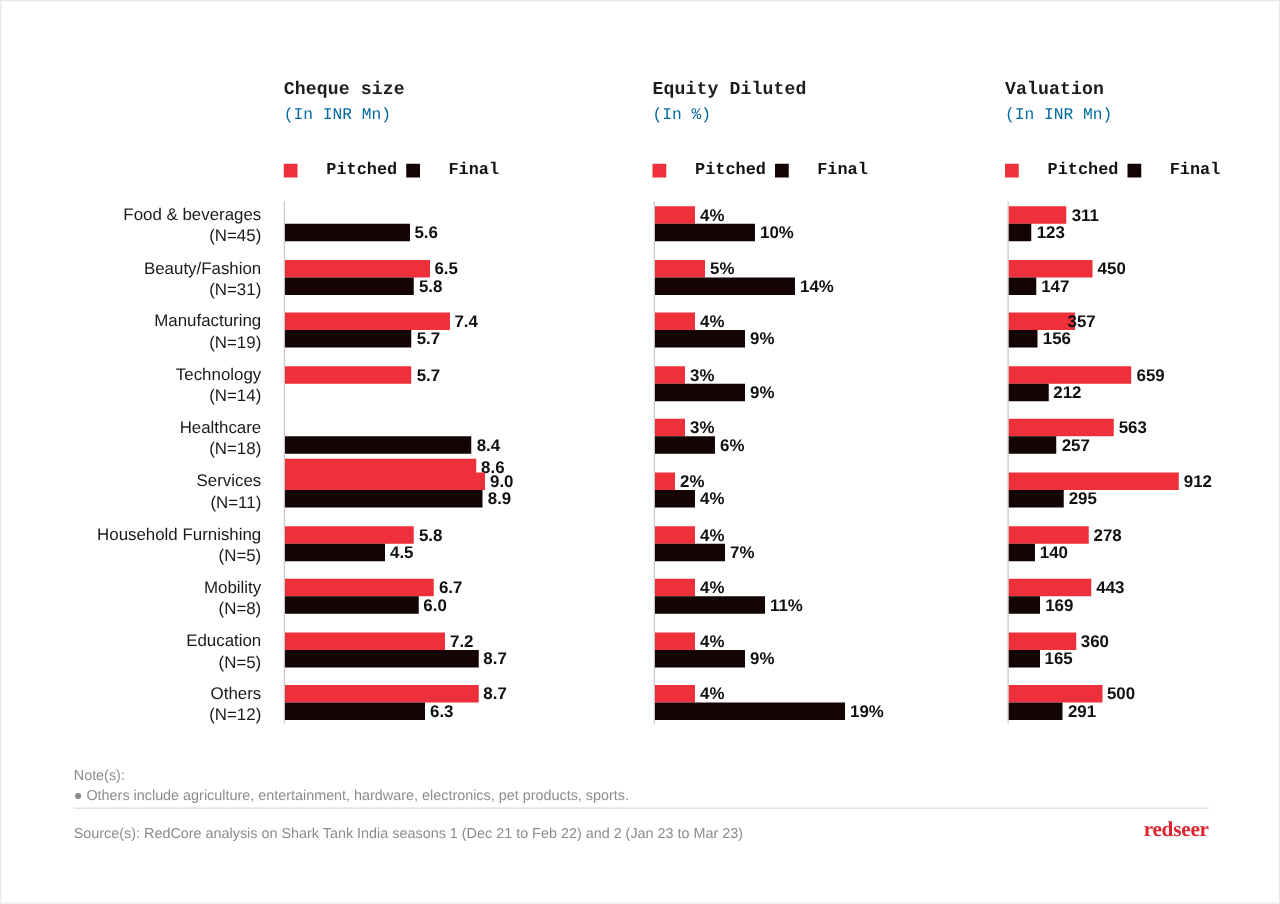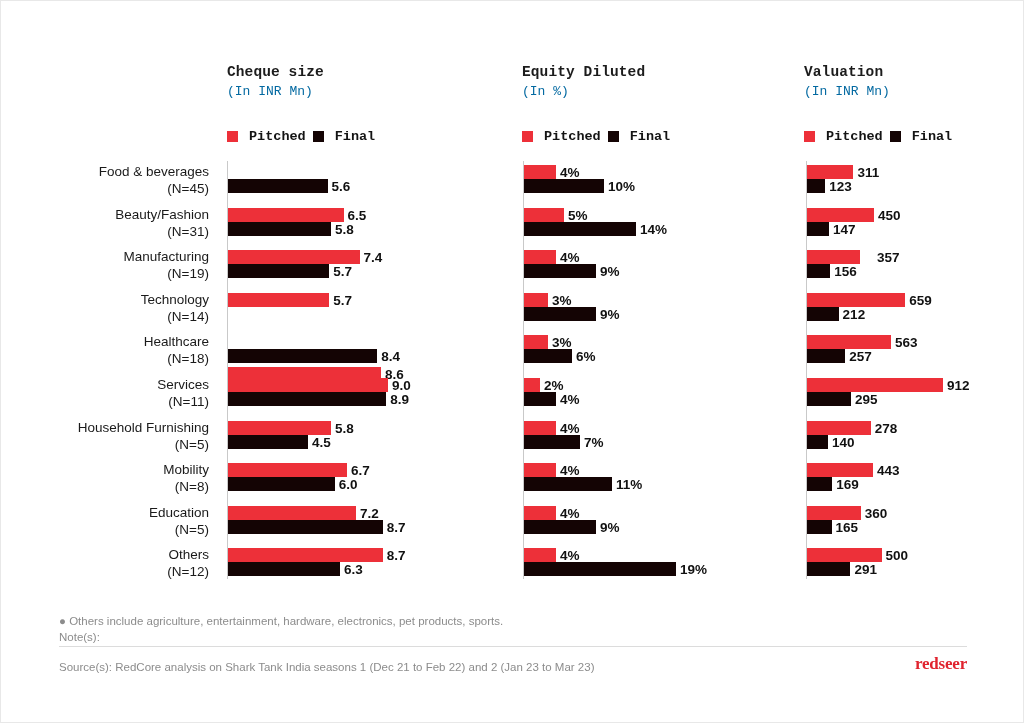--- a/index.html
+++ b/index.html
@@ -54,21 +54,21 @@
     position: absolute;
     top: 66px;
     display: flex;
     align-items: center;
     gap: 7px;
     white-space: nowrap;
   }
   .legend-item {
     display: inline-flex;
     align-items: center;
-    gap: 11px;
+    gap: 23px;
   }
   .swatch {
     width: 11px;
     height: 11px;
     display: inline-block;
   }
   .swatch.red  { background: #ED3039; }
   .swatch.dark { background: #140404; }
   .legend-label {
     font-size: 13.5px;
@@ -451,21 +451,21 @@
         <div class="bar-row" style="top: 46.6px; width: 100%;">
           <div class="bar red" style="width: 67.1053px;"></div>
           <div class="bar-val" style="left: 67.1053px;">450</div>
         </div>
         <div class="bar-row" style="top: 60.6px; width: 100%;">
           <div class="bar dark" style="width: 21.9211px;"></div>
           <div class="bar-val" style="left: 21.9211px;">147</div>
         </div>
         <div class="bar-row" style="top: 89.2px; width: 100%;">
           <div class="bar red" style="width: 53.2368px;"></div>
-          <div class="bar-val" style="left: 66px;">357</div>
+          <div class="bar-val" style="left: 43px;">357</div>
         </div>
         <div class="bar-row" style="top: 103.2px; width: 100%;">
           <div class="bar dark" style="width: 23.2632px;"></div>
           <div class="bar-val" style="left: 23.2632px;">156</div>
         </div>
         <div class="bar-row" style="top: 131.8px; width: 100%;">
           <div class="bar red" style="width: 98.2719px;"></div>
           <div class="bar-val" style="left: 98.2719px;">659</div>
         </div>
         <div class="bar-row" style="top: 145.8px; width: 100%;">
@@ -517,20 +517,20 @@
           <div class="bar-val" style="left: 74.5614px;">500</div>
         </div>
         <div class="bar-row" style="top: 401.4px; width: 100%;">
           <div class="bar dark" style="width: 43.3947px;"></div>
           <div class="bar-val" style="left: 43.3947px;">291</div>
         </div>
       </div>
   </div>
 
   <div class="notes">
+    <div class="notes-line">Note(s):</div>
     <div class="notes-line">● Others include agriculture, entertainment, hardware, electronics, pet products, sports.</div>
-    <div class="notes-line">Note(s):</div>
   </div>
   <div class="rule"></div>
   <div class="source">Source(s): RedCore analysis on Shark Tank India seasons 1 (Dec 21 to Feb 22) and 2 (Jan 23 to Mar 23)</div>
   <div class="logo">redseer</div>
 
 </div>
 
 </body></html>

